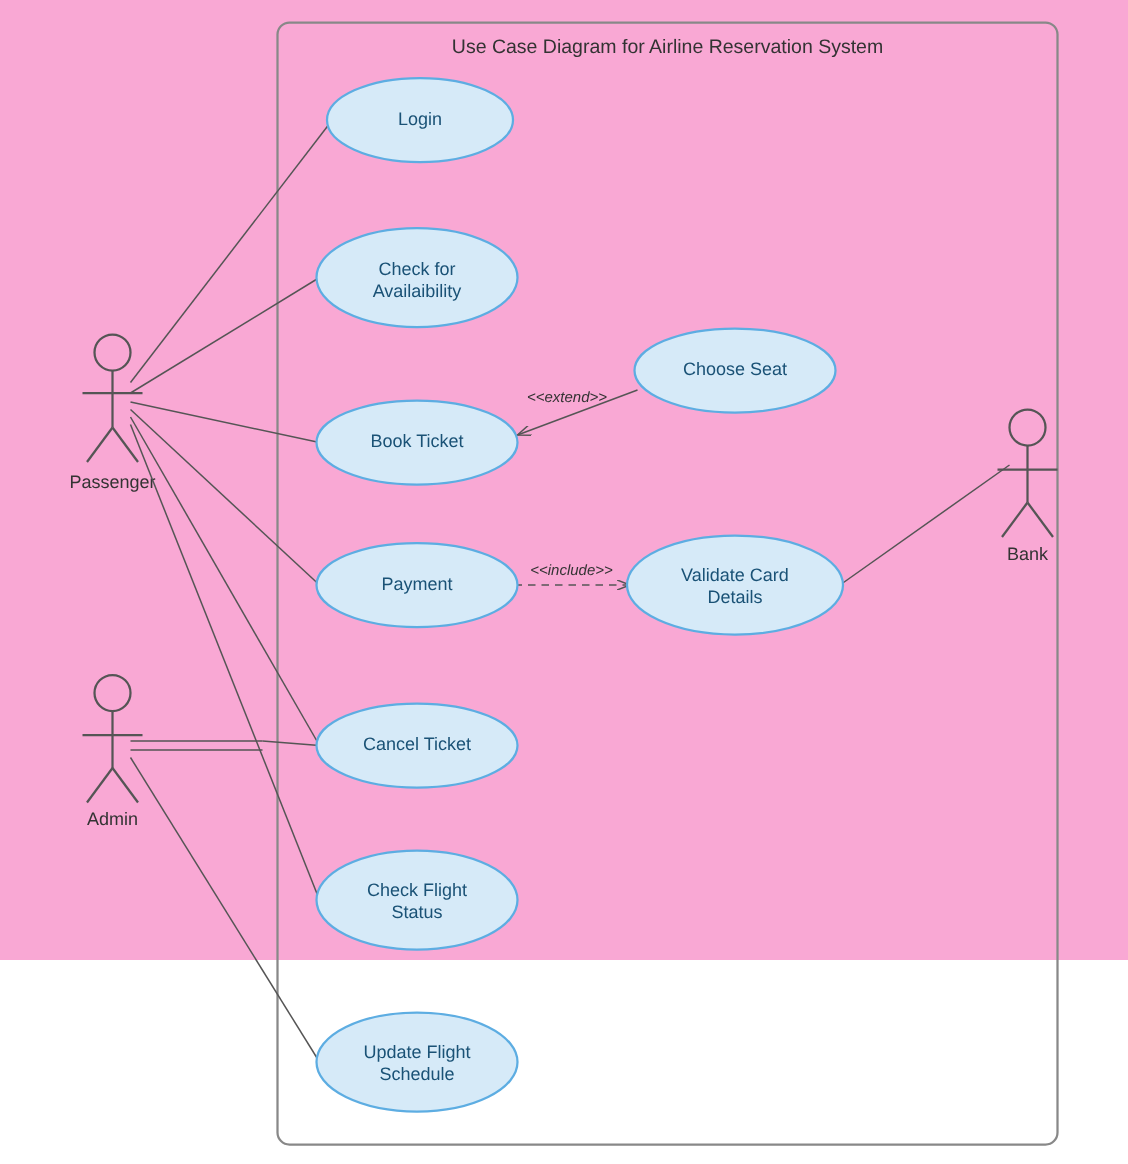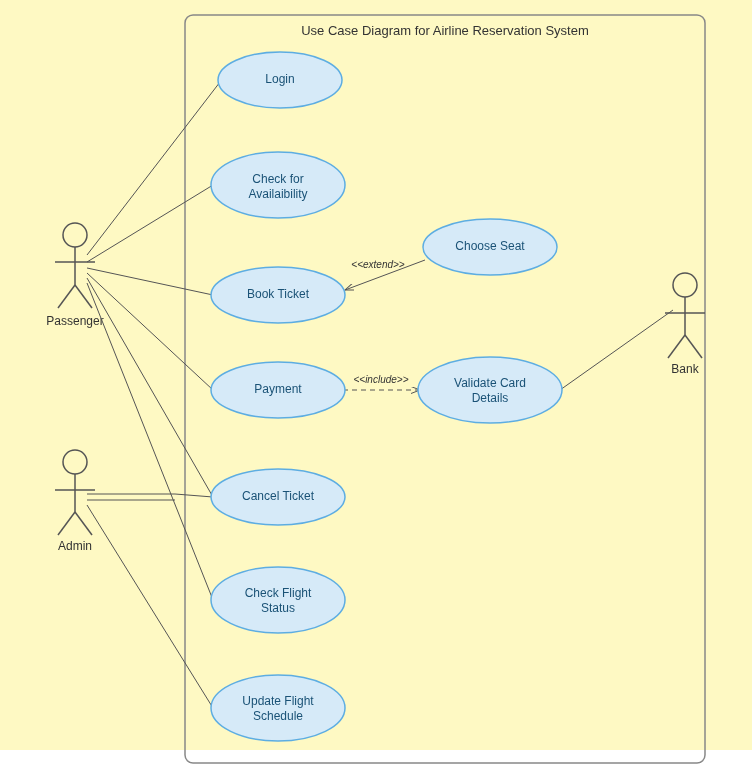--- a/index.html
+++ b/index.html
@@ -6,23 +6,23 @@
     body {
       background: #fff;
       font-family: Arial, sans-serif;
       width: 752px;
       height: 776px;
       overflow: hidden;
       position: relative;
     }
     #diagram-container {
       width: 752px;
-      height: 750px;
+      height: 640px;
       position: relative;
-      background: #fef9c3;
+      background: #f9a8d4;
     }
     svg#main-svg {
       position: absolute;
       top: 0; left: 0;
       width: 752px;
       height: 776px;
     }
     .use-case-ellipse {
       fill: #d6eaf8;
       stroke: #5dade2;

